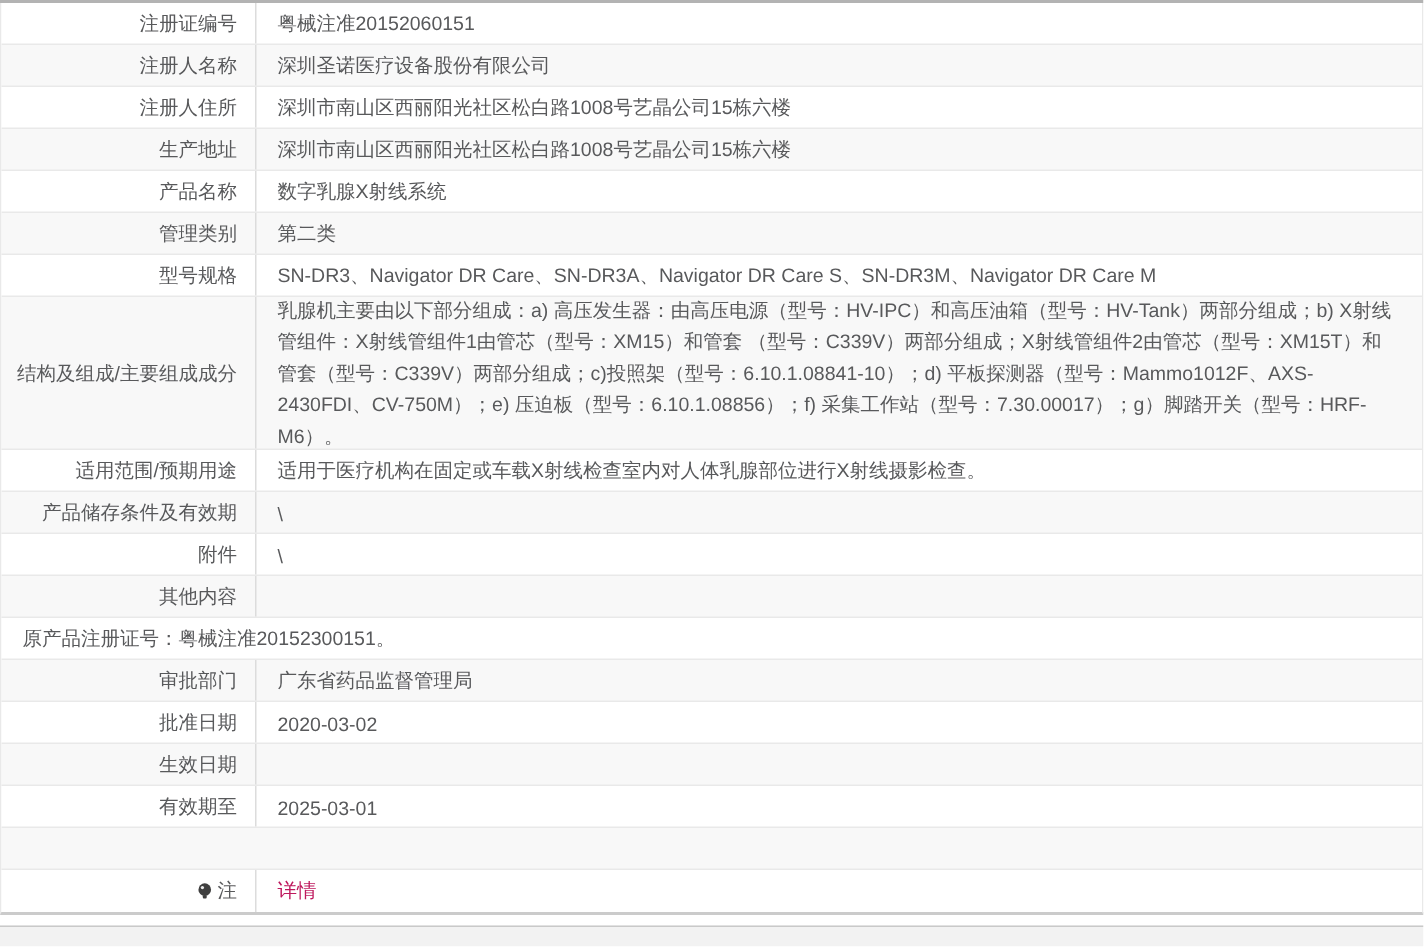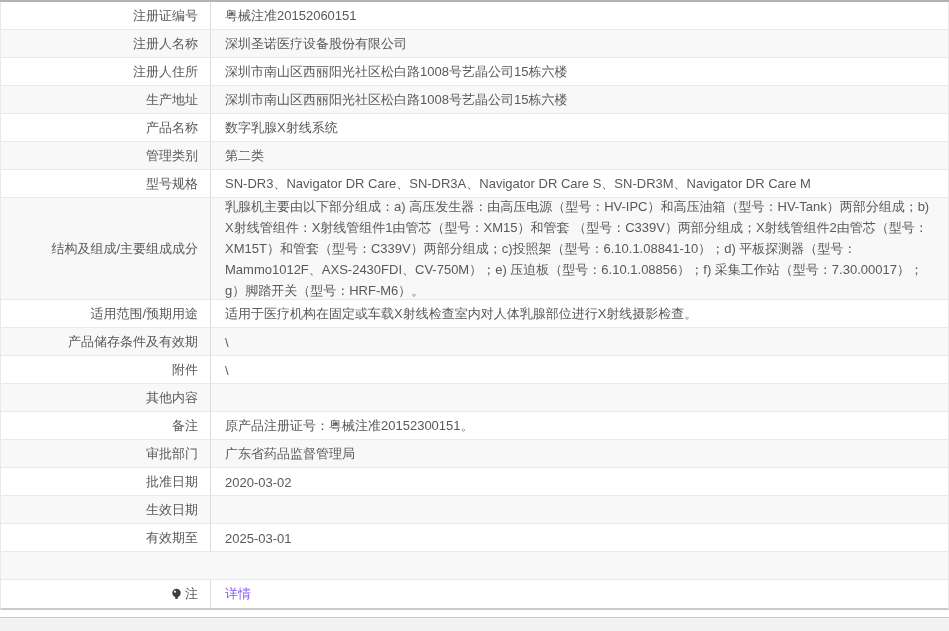--- a/index.html
+++ b/index.html
@@ -33,21 +33,21 @@
   .row.tall { height: 102px; }
   .row:last-child { border-bottom: none; }
   .cell {
     display: flex;
     align-items: center;
     box-sizing: border-box;
     font-size: 13px;
     color: #58595b;
   }
   .cell.label {
-    width: 210px;
+    width: 170px;
     justify-content: flex-end;
     padding-right: 12px;
     border-right: 1px solid #dcdcdc;
     flex: none;
     text-align: right;
   }
   .cell.value {
     flex: 1;
     padding: 14px 14px;
     min-width: 0;
@@ -171,23 +171,20 @@
     </div>
     <div class="row alt">
       <div class="cell label">
         <span>其他内容</span>
       </div>
       <div class="cell value">
         <span></span>
       </div>
     </div>
     <div class="row">
-      <div class="cell label">
-        <span>备注</span>
-      </div>
       <div class="cell value">
         <span>原产品注册证号：粤械注准20152300151。</span>
       </div>
     </div>
     <div class="row alt">
       <div class="cell label">
         <span>审批部门</span>
       </div>
       <div class="cell value">
         <span>广东省药品监督管理局</span>
@@ -227,18 +224,18 @@
         <span class="bulb">
           <svg viewBox="0 0 12 12" width="11" height="12" aria-hidden="true">
             <circle cx="6" cy="5" r="4.6" fill="#3f3f3f"></circle>
             <circle cx="4.3" cy="3.5" r="1.2" fill="#ffffff" opacity="0.9"></circle>
             <rect x="4.6" y="9.1" width="2.8" height="2.3" rx="0.7" fill="#3f3f3f"></rect>
           </svg>
         </span>
         <span>注</span>
       </div>
       <div class="cell value">
-        <a href="#" style="color: #8b5cf6;">详情</a>
+        <a href="#" style="color: #be185d;">详情</a>
       </div>
     </div>
   </div>
 <div id="table-bottom-gap"></div>
 <div id="footer-band"></div>
 
 </body></html>

